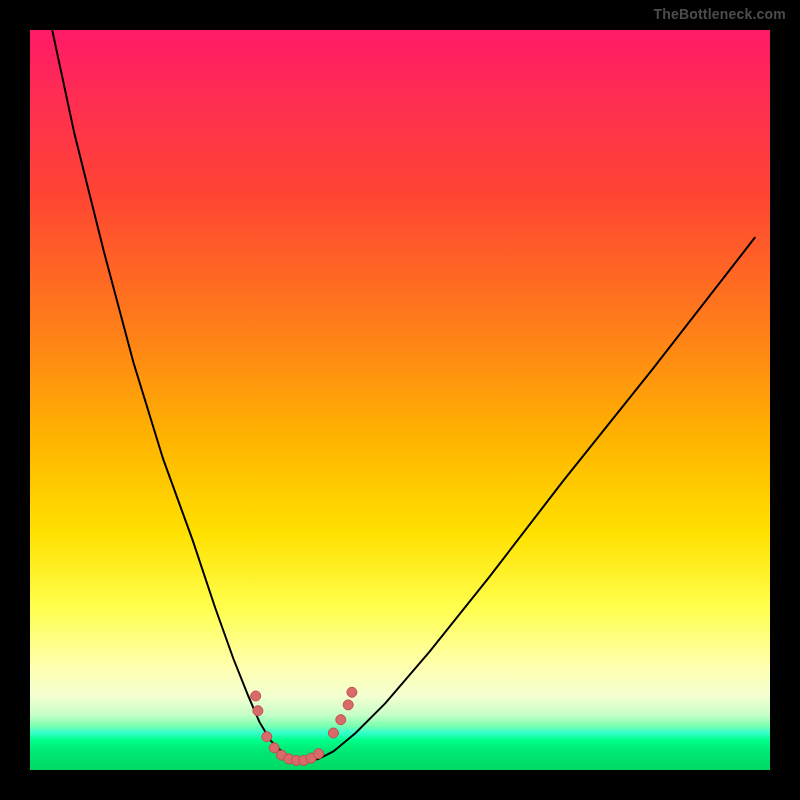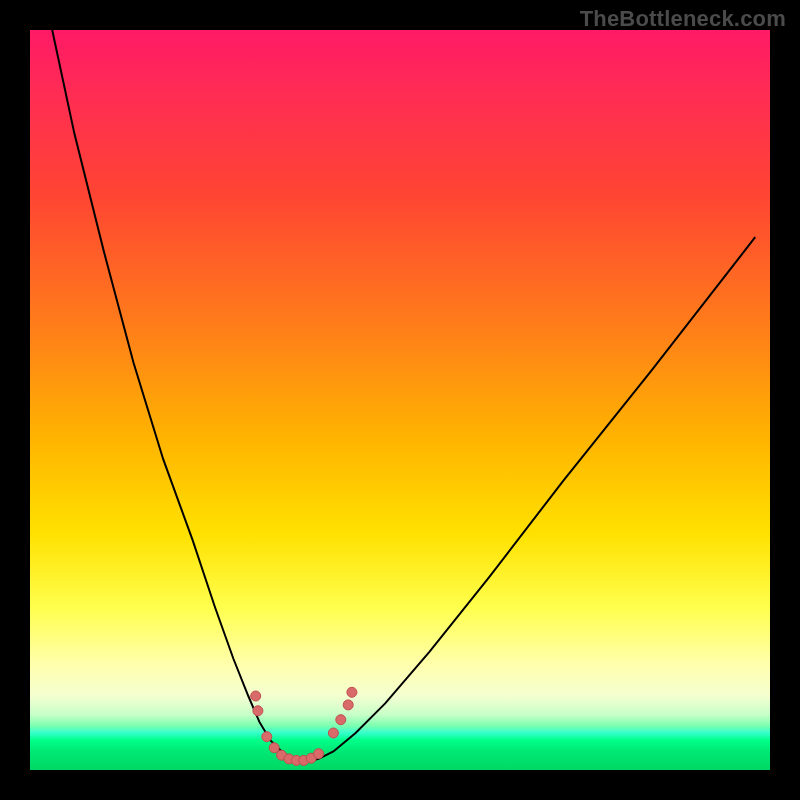--- a/index.html
+++ b/index.html
@@ -45,21 +45,21 @@
       #00ff88 96%,
       #00e874 97.5%,
       #00d864 100%
     );
   }
   .watermark {
     position: absolute;
     top: 6px;
     right: 14px;
     color: #4b4b4b;
-    font-size: 22px;
+    font-size: 14px;
     font-weight: 600;
     letter-spacing: 0.2px;
     z-index: 5;
   }
   svg {
     position: absolute;
     inset: 0;
   }
 </style>
 </head>

